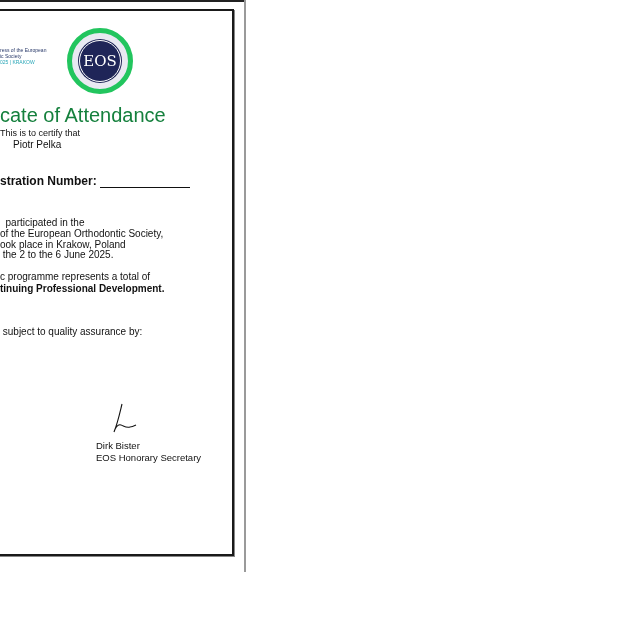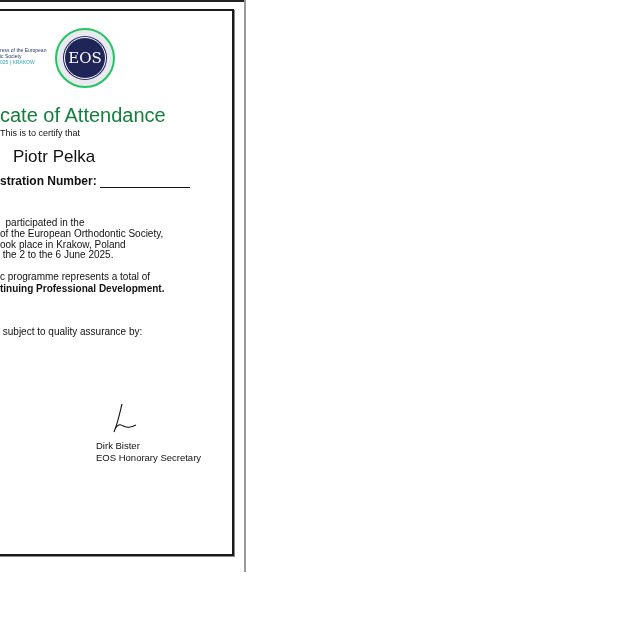--- a/index.html
+++ b/index.html
@@ -3,25 +3,25 @@
 <meta charset="utf-8">
 <style>
   html, body { margin:0; padding:0; background:#ffffff; }
   body { width:640px; height:640px; position:relative; overflow:hidden; font-family:"Liberation Sans", sans-serif; color:#111; }
   .page-top { position:absolute; left:0; top:0; width:244px; height:2px; background:#222; }
   .page-right { position:absolute; left:244px; top:0; width:2px; height:572px; background:#9a9a9a; }
   .frame { position:absolute; left:-20px; top:9px; width:250px; height:543px; border:2px solid #1a1a1a; box-shadow: 1px 1px 0 #888; background:#fff; }
   .txt { position:absolute; white-space:nowrap; }
   .congress { left:0; top:47px; font-size:5px; line-height:6px; color:#2a3a6a; }
   .congress .l3 { color:#2aa7b8; }
-  .seal { position:absolute; left:55px; top:28px; width:56px; height:56px; border-radius:50%; background:#e9e9f2; border:2px solid #22c55e; display:flex; align-items:center; justify-content:center; }
+  .seal { position:absolute; left:67px; top:28px; width:56px; height:56px; border-radius:50%; background:#e9e9f2; border:5px solid #22c55e; display:flex; align-items:center; justify-content:center; }
   .seal-inner { width:40px; height:40px; border-radius:50%; background:#1f2558; color:#fff; font-family:"DejaVu Serif", serif; font-size:15px; display:flex; align-items:center; justify-content:center; border:1px solid #fff; box-shadow:0 0 0 1px #1f2558; }
   .title { left:0; top:104px; font-size:20px; color:#15803d; }
   .certify { left:0; top:128px; font-size:9px; }
-  .name { left:13px; top:147px; font-size:17px; }
+  .name { left:13px; top:139px; font-size:10px; }
   .reg { left:0; top:174px; font-size:12px; font-weight:bold; }
   .reg .line { display:inline-block; width:90px; border-bottom:1px solid #111; margin-left:3px; height:8px; vertical-align:bottom; }
   .body { left:0; font-size:10px; }
   .bold { font-weight:bold; }
   .sig { position:absolute; left:104px; top:402px; width:34px; height:36px; }
   .signer { left:96px; font-size:9.5px; }
 </style>
 </head>
 <body>
 

